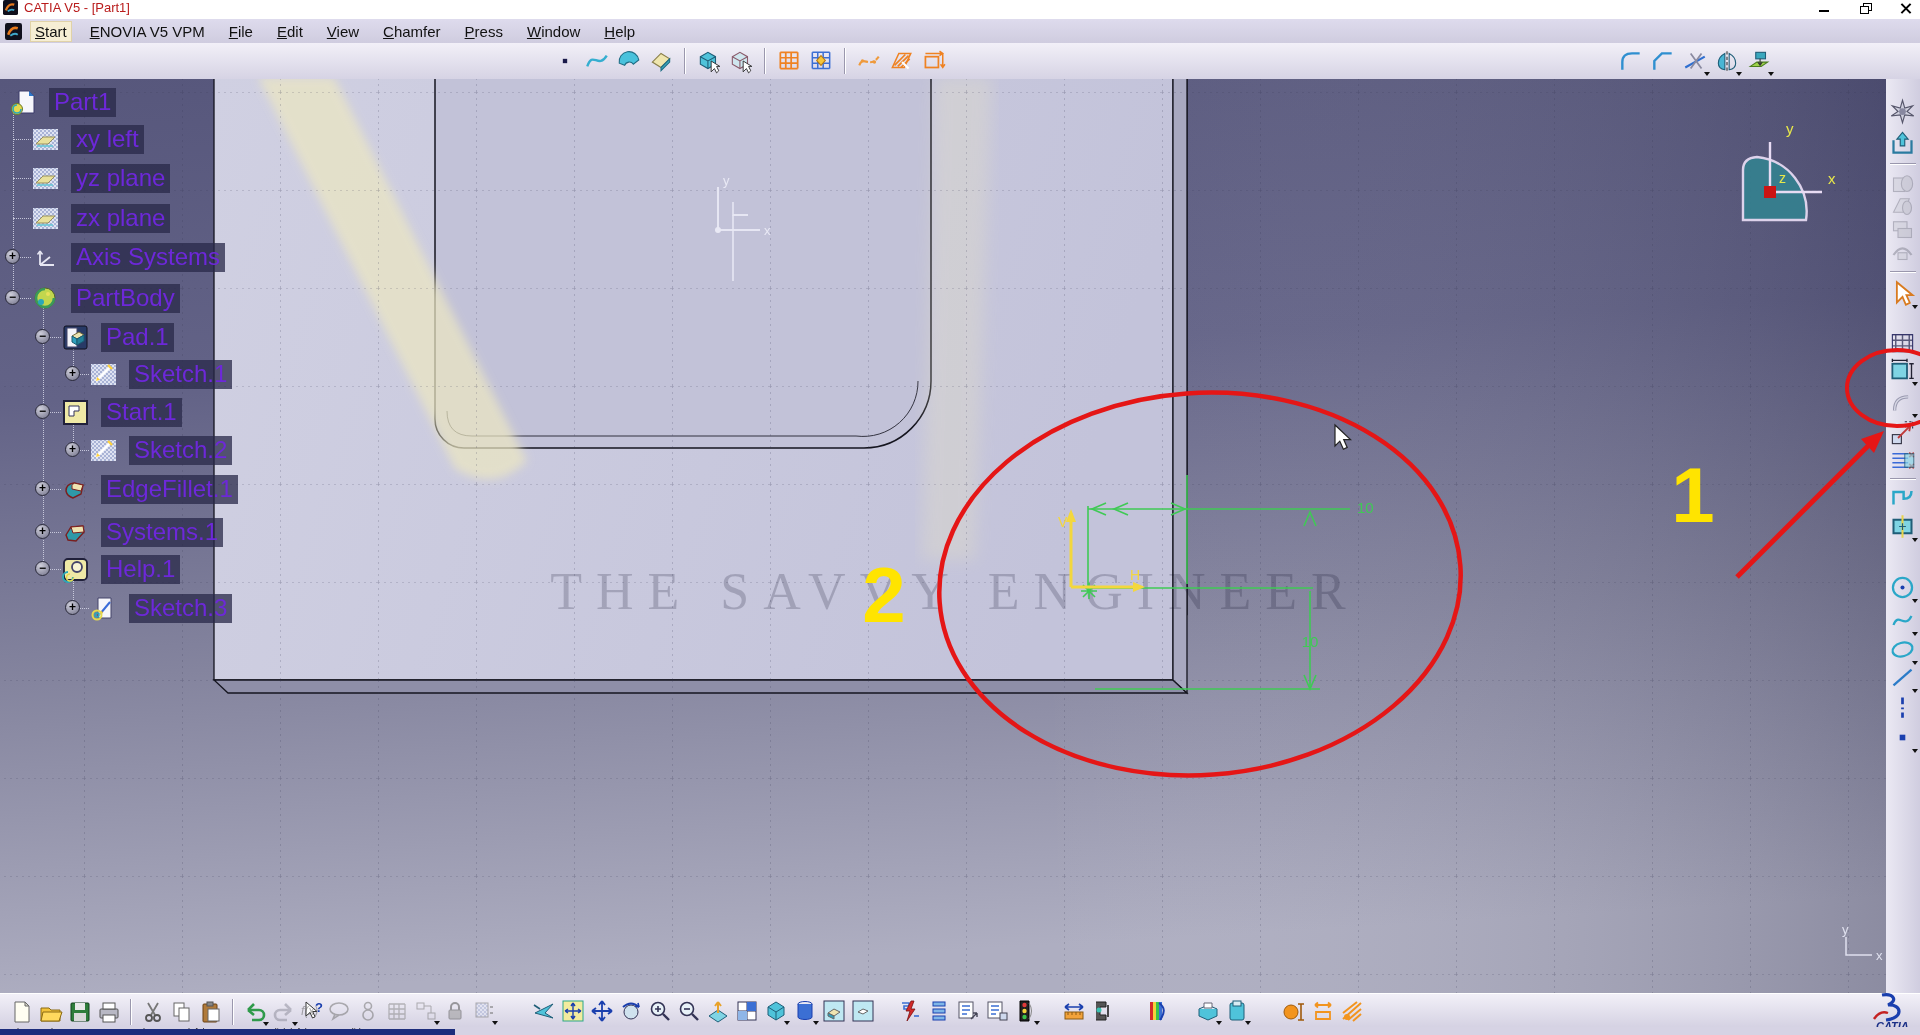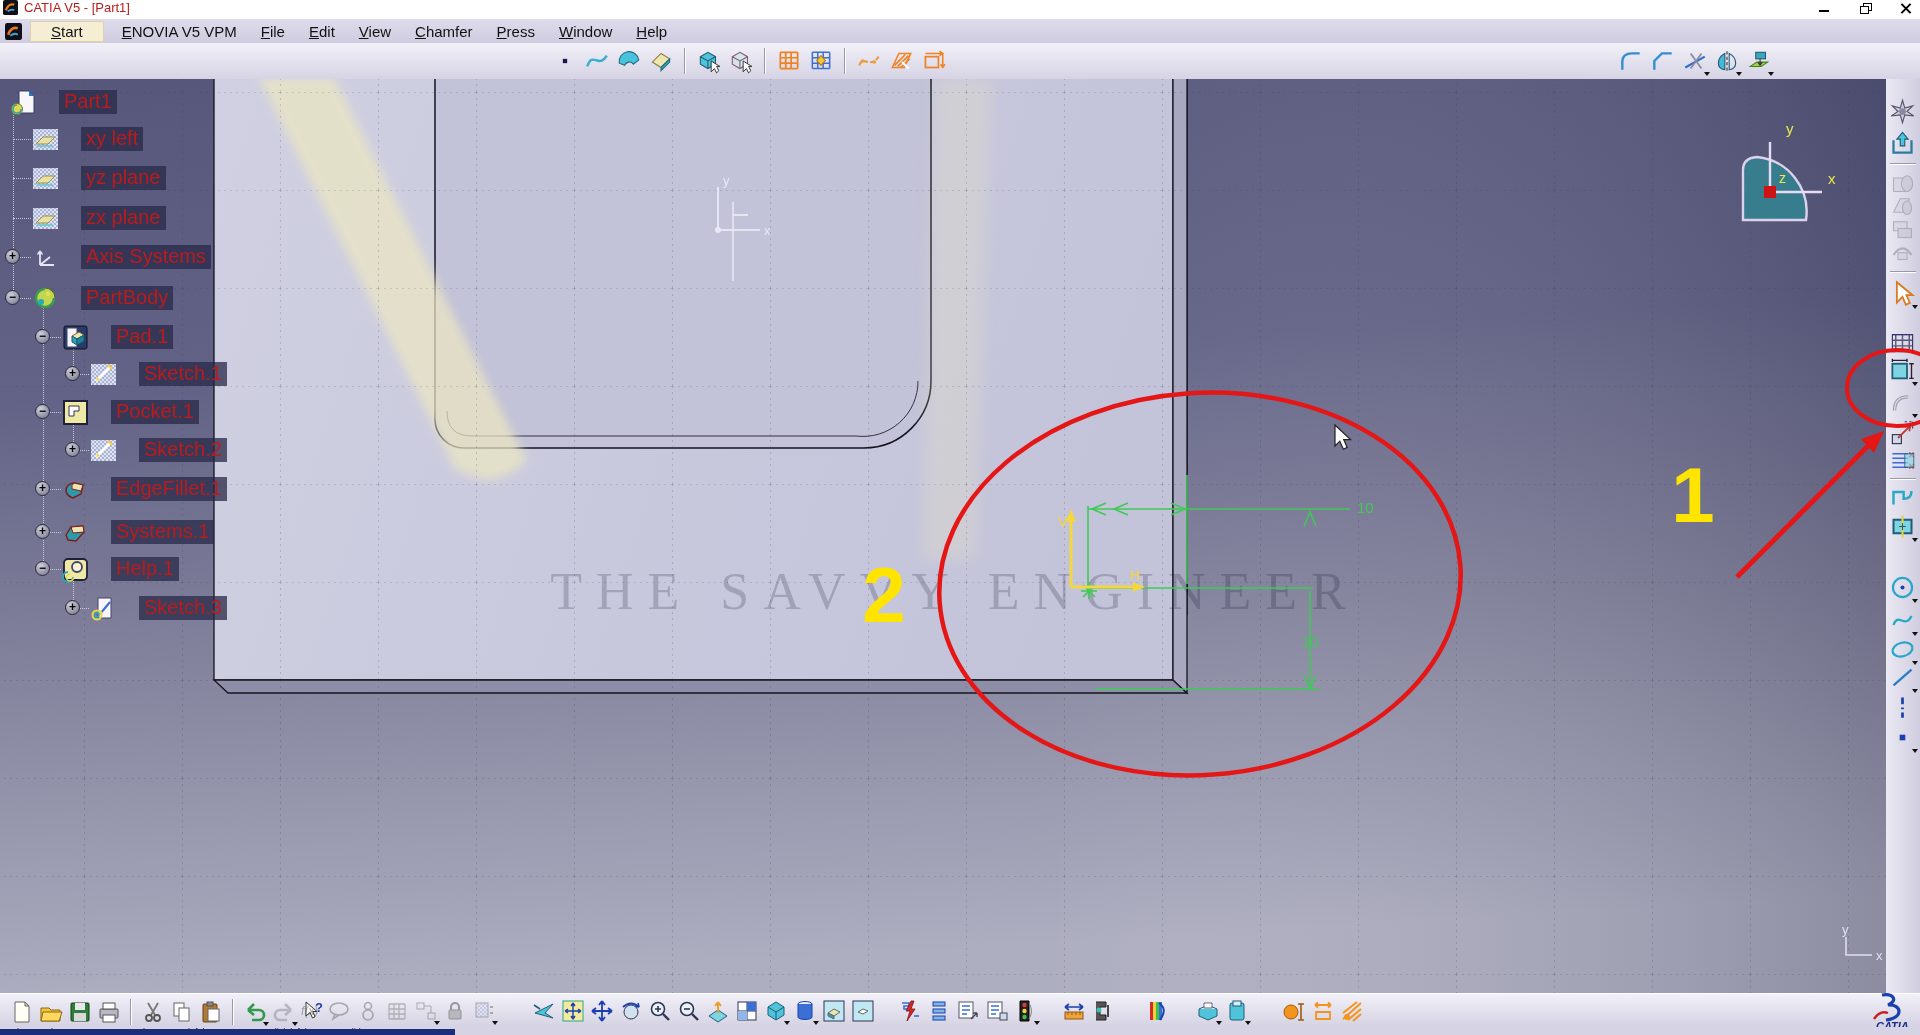--- a/index.html
+++ b/index.html
@@ -13,21 +13,21 @@
   .wc-min:after{content:"";position:absolute;left:2px;bottom:3px;width:10px;height:2px;background:#000;}
   .wc-res:before{content:"";position:absolute;left:5px;top:1px;width:7px;height:6px;border:1px solid #000;}
   .wc-res:after{content:"";position:absolute;left:2px;top:4px;width:7px;height:6px;border:1px solid #000;background:#fff;}
   .wc-cls:before,.wc-cls:after{content:"";position:absolute;left:6px;top:0;width:2px;height:13px;background:#000;}
   .wc-cls:before{transform:rotate(45deg);} .wc-cls:after{transform:rotate(-45deg);}
   .menubar{position:absolute;left:0;top:19px;width:1920px;height:24px;
     background:linear-gradient(#dedbed,#cfccdf);display:flex;align-items:center;font-size:15px;color:#111;}
   .menubar .appico{width:17px;height:17px;margin:0 8px 0 5px;}
   .mi{display:inline-block;margin-right:24px;cursor:default;}
   .mi::first-letter{text-decoration:underline;}
-  .mi.start{background:#f6eed4;padding:1px 20px;border:1px solid #e0d2a8;margin-right:18px;}
+  .mi.start{background:#f6eed4;padding:1px 4px;border:1px solid #e0d2a8;margin-right:18px;}
   .toolbar-top{position:absolute;left:0;top:43px;width:1920px;height:36px;
     background:linear-gradient(#f2f0f8,#d6d3e4);border-bottom:1px solid #9c99ae;}
   .bottom-toolbar{position:absolute;left:0;top:993px;width:1920px;height:34px;
     background:linear-gradient(#f2f0f8,#d4d1e2);border-top:1px solid #fff;}
   .statusbar{position:absolute;left:0;top:1027px;width:1920px;height:8px;background:#d6d3e4;
     overflow:hidden;font-size:9px;color:#222;}
   .statusbar .msg{position:absolute;left:6px;top:0;white-space:nowrap;}
   .statusbar .navy{position:absolute;left:0;top:2px;width:455px;height:6px;background:#1c2d7c;}
   .right-toolbar{position:absolute;left:1884px;top:79px;width:36px;height:914px;
     background:linear-gradient(90deg,#eceaf4,#cfccdf);border-left:1px solid #fff;}
@@ -42,21 +42,21 @@
     border-left:3px solid transparent;border-right:3px solid transparent;border-top:4px solid #111;}
   .vsep{width:0;height:26px;border-left:1px solid #9a97ad;border-right:1px solid #ffffff;margin:0 4px;}
   .hsep{position:absolute;left:5px;width:26px;height:0;border-top:1px solid #9a97ad;border-bottom:1px solid #fff;}
   
   .viewport{position:absolute;left:0;top:79px;width:1886px;height:914px;z-index:1;}
   
   .tree{position:absolute;left:0;top:0;width:260px;height:1035px;z-index:20;pointer-events:none;}
   .trow{position:absolute;height:28px;display:flex;align-items:center;pointer-events:auto;}
   .ti{width:27px;height:27px;flex:0 0 27px;}
   .ti svg{width:100%;height:100%;display:block;}
-  .tlabel{margin-left:22px;font-size:20px;color:#b91c1c;background:rgba(40,40,72,.75);
+  .tlabel{margin-left:12px;font-size:24px;color:#6d28d9;background:rgba(40,40,72,.75);
     padding:0 5px 1px 5px;white-space:nowrap;cursor:default;}
   .tlabel.u{}
   .conn{position:absolute;border-color:#d6d7e8 !important;opacity:.85;}
   .vline{border-left:1px dotted #d6d7e8;width:0;}
   .hline{border-top:1px dotted #d6d7e8;height:0;}
   .badge{position:absolute;width:15px;height:15px;border-radius:50%;
     background:radial-gradient(circle at 35% 30%,#cfcfdb,#72728a);border:1px solid #2a2a3a;
     color:#000;font-size:12px;font-weight:bold;line-height:13px;text-align:center;
     box-sizing:border-box;pointer-events:auto;cursor:default;z-index:21;}
   .overlay{position:absolute;left:0;top:0;width:1920px;height:1035px;z-index:50;pointer-events:none;}
@@ -424,21 +424,21 @@
       </span>
     <span class="tlabel">Sketch.1</span>
   </div>
   <div class="trow" style="left:62px;top:398px">
     <span class="ti">
         <svg viewBox="0 0 27 27">
           <rect x="2" y="2" width="23" height="23" fill="#efe9a6" stroke="#20203a" stroke-width="2"></rect>
           <path d="M7 7 h10 v5 h-5 v5 h-5 z" fill="#fff" stroke="#33335a"></path>
         </svg>
       </span>
-    <span class="tlabel">Pocket.1</span>
+    <span class="tlabel">Start.1</span>
   </div>
   <div class="trow" style="left:90px;top:436px">
     <span class="ti">
         <svg viewBox="0 0 27 27">
           <rect x="1" y="3" width="25" height="21" fill="url(#chk)"></rect>
           <path d="M6 20 L20 6" stroke="#fff" stroke-width="2.4"></path>
           <path d="M6 20 l4 -1.2 -2.8 -2.8 z" fill="#ffd23e"></path>
           <path d="M18 4 l4 4" stroke="#ffd23e" stroke-width="2.4"></path>
         </svg>
       </span>

